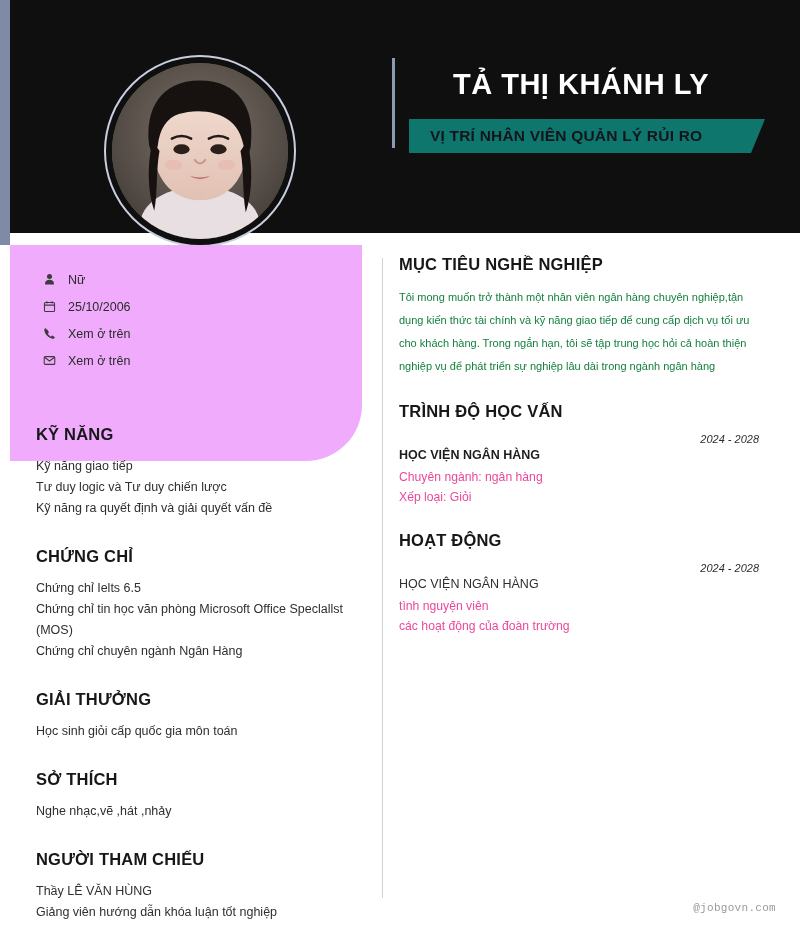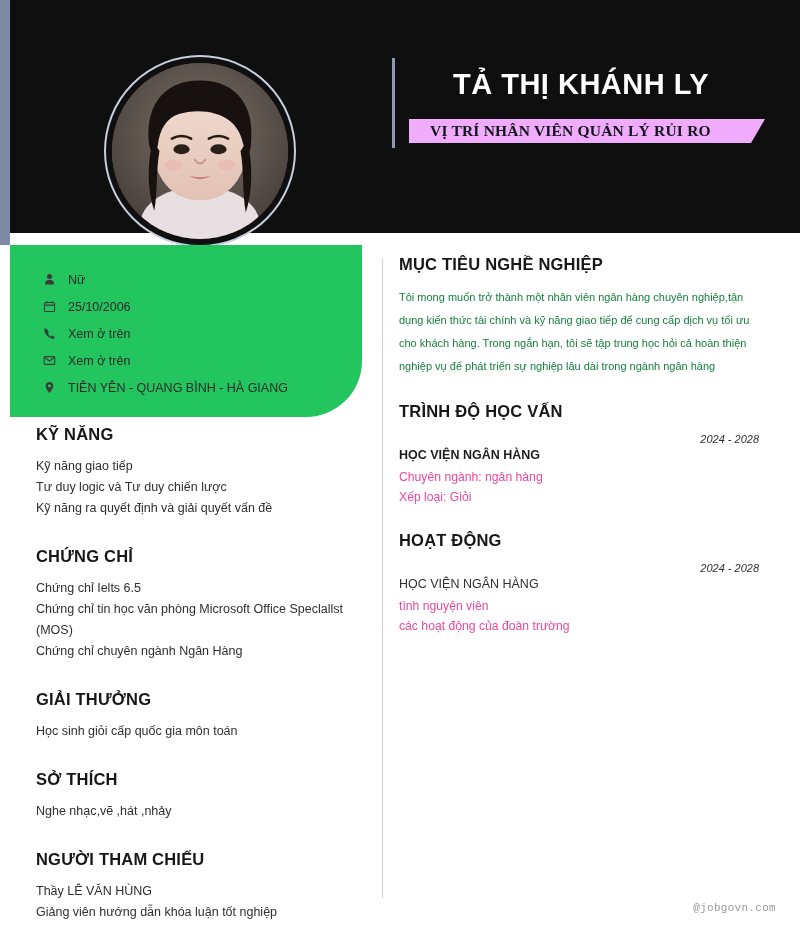--- a/index.html
+++ b/index.html
@@ -68,44 +68,43 @@
     letter-spacing: 0.5px;
     font-weight: bold;
     color: #ffffff;
     white-space: nowrap;
     margin-left: 39px;
   }
   .title-banner {
     position: absolute;
     left: 409px;
     top: 119px;
-    height: 24px;
-    background: #f0abfc;
+    height: 34px;
+    background: #0f766e;
     color: #12151c;
     font-size: 15.5px;
     font-weight: bold;
     letter-spacing: 0.2px;
     display: flex;
     align-items: center;
     padding: 0 18px 0 21px;
     box-sizing: border-box;
     white-space: nowrap;
     clip-path: polygon(0 0, 100% 0, calc(100% - 14px) 100%, 0 100%);
     width: 356px;
-    font-family: Liberation Serif, serif;
   }
 
   
   .contact-box {
     position: absolute;
     left: 10px;
     top: 245px;
     width: 352px;
-    height: 172px;
-    background: #22c55e;
+    height: 216px;
+    background: #f0abfc;
     border-bottom-right-radius: 56px;
   }
   .contact-list {
     position: absolute;
     left: 28px;
     top: 21px;
   }
   .contact-row {
     display: flex;
     align-items: center;
@@ -276,28 +275,20 @@
     <div class="contact-row">
       <span class="ico">
         <svg width="13" height="13" viewBox="0 0 16 16" fill="none" stroke="#3b3b3b" stroke-width="1.3">
             <rect x="1.5" y="3.2" width="13" height="9.6" rx="1.2"></rect>
             <path d="M1.8 4l6.2 4.6L14.2 4"></path>
           </svg>
       </span>
       <span class="txt">Xem ở trên</span>
     </div>
 
-    <div class="contact-row">
-      <span class="ico">
-        <svg width="13" height="13" viewBox="0 0 16 16" fill="#3b3b3b">
-            <path d="M8 1.2c-2.6 0-4.7 2.1-4.7 4.7 0 3.4 4.2 8.5 4.4 8.7.2.2.5.2.6 0 .2-.2 4.4-5.3 4.4-8.7 0-2.6-2.1-4.7-4.7-4.7zm0 6.6a1.9 1.9 0 110-3.8 1.9 1.9 0 010 3.8z"></path>
-          </svg>
-      </span>
-      <span class="txt">TIÊN YÊN - QUANG BÌNH - HÀ GIANG</span>
-    </div>
 
   </div>
 </div>
 
 <div class="divider"></div>
 
 <div class="col-left">
 
   <div class="sec-block">
     <h2 class="sec">KỸ NĂNG</h2>

